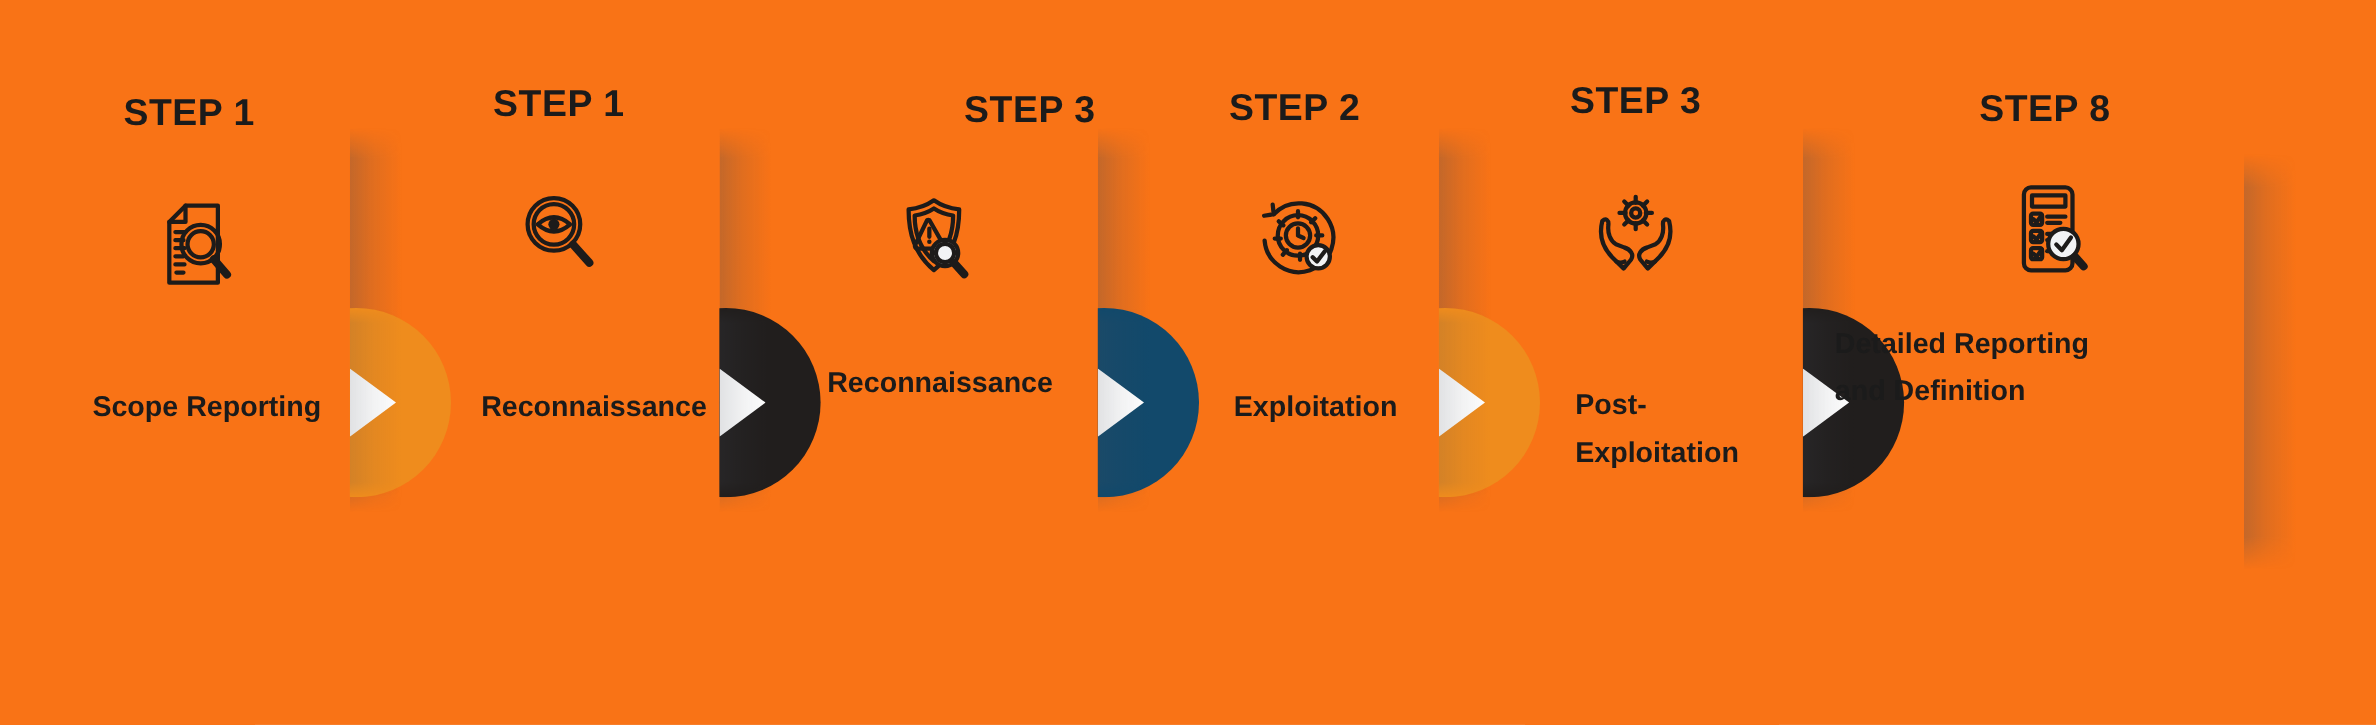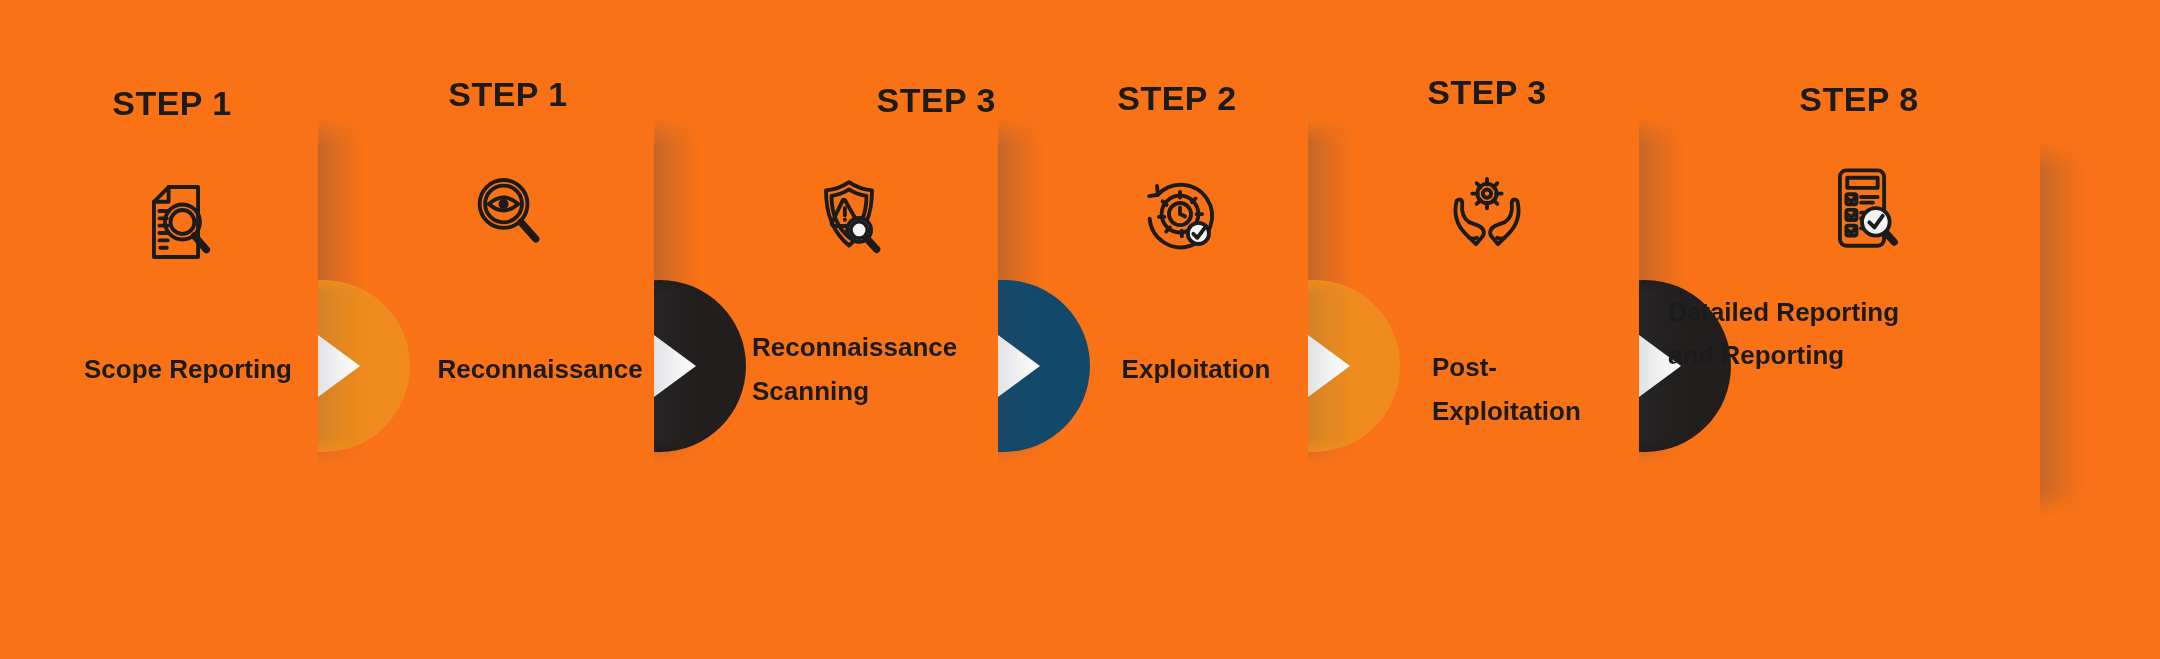--- a/index.html
+++ b/index.html
@@ -131,21 +131,20 @@
         <path class="ic" d="M45.5 30.5 L59.5 55 A2.5 2.5 0 0 1 57.3 58.7 H33.7 A2.5 2.5 0 0 1 31.5 55 L43.3 30.5 A2.5 2.5 0 0 1 45.5 30.5 Z" stroke-width="3.6"></path>
         <path class="ic" d="M45.5 39 V47" stroke-width="3.6"></path>
         <circle class="ic-fill" cx="45.5" cy="52" r="2.2"></circle>
         <circle class="ic-bg" cx="61" cy="63" r="13"></circle>
         <circle class="ic" cx="61" cy="63" r="9" stroke-width="3"></circle>
         <path class="ic-thick" d="M70 73 L80 84" stroke-width="7"></path>
       </svg>
     </span>
     <div class="step-label" style="left:752px;top:325px;">
       <div>Reconnaissance</div>
-      <div>Scanning</div>
     </div>
   </section>
 
   <section>
     <div class="step-heading" style="left:1027px;top:78px;">STEP 2</div>
     <span class="icon-box" style="left:1134px;top:169px;">
       <svg viewBox="0 0 100 100">
         <path class="ic" d="M26 28 A34 34 0 1 1 17 54" stroke-width="3.8"></path>
         <path class="ic" d="M26 28 L16.5 29.5 M26 28 L25 18.5" stroke-width="3.8"></path>
         <g class="ic" stroke-width="5.5">
@@ -200,17 +199,17 @@
           <path class="ic" d="M35.5 73.5 L38.5 76.5 L43.5 69.5"></path>
           <path class="ic" d="M49 71 H55"></path>
         </g>
         <circle class="ic-bg" cx="65" cy="64" r="15"></circle>
         <path class="ic" d="M58 64.5 L63.5 70 L72.5 57.5" stroke-width="3.8"></path>
         <path class="ic-thick" d="M76.5 76.5 L85 86" stroke-width="7"></path>
       </svg>
     </span>
     <div class="step-label three-lines" style="left:1668px;top:291px;">
       <div>Detailed Reporting</div>
-      <div>and Reporting</div>
+      <div>and Definition</div>
     </div>
   </section>
 
 </div>
 
 </body></html>

